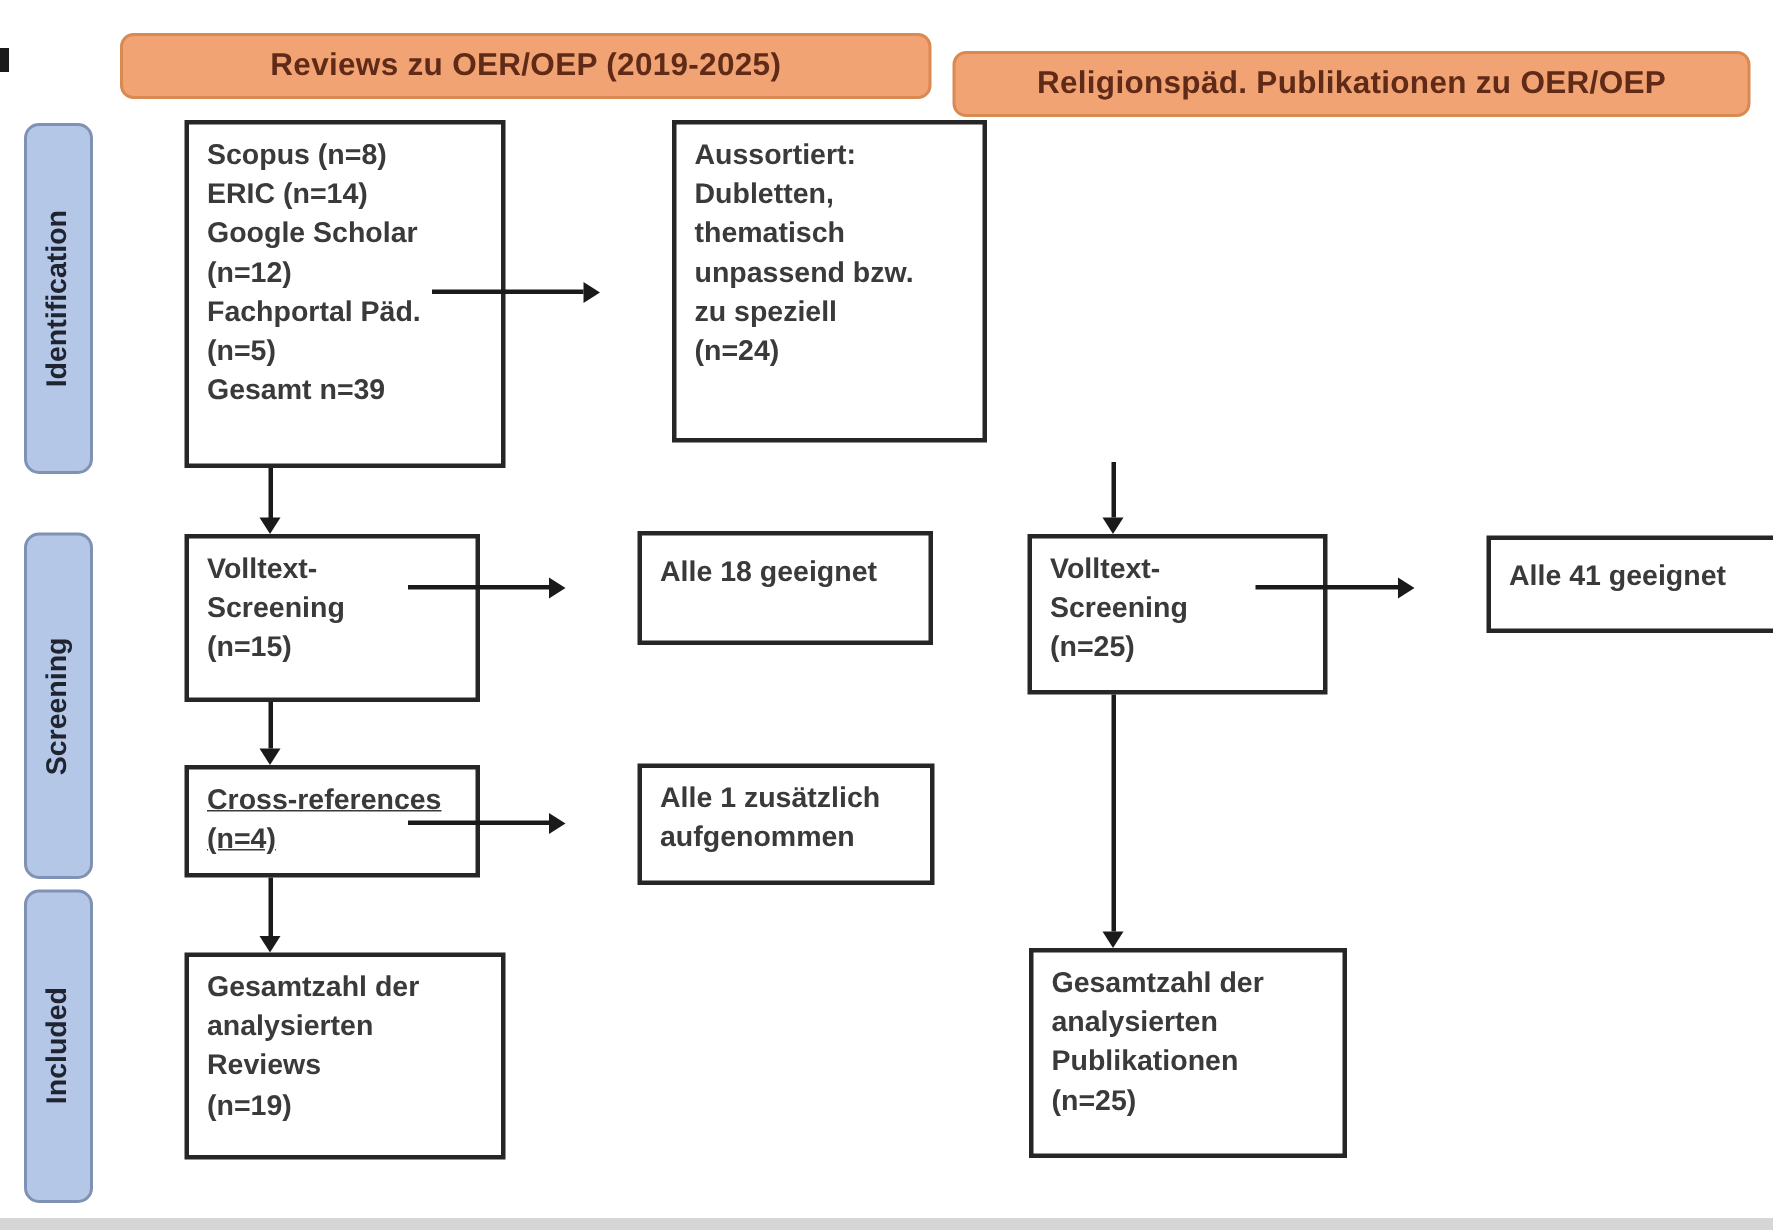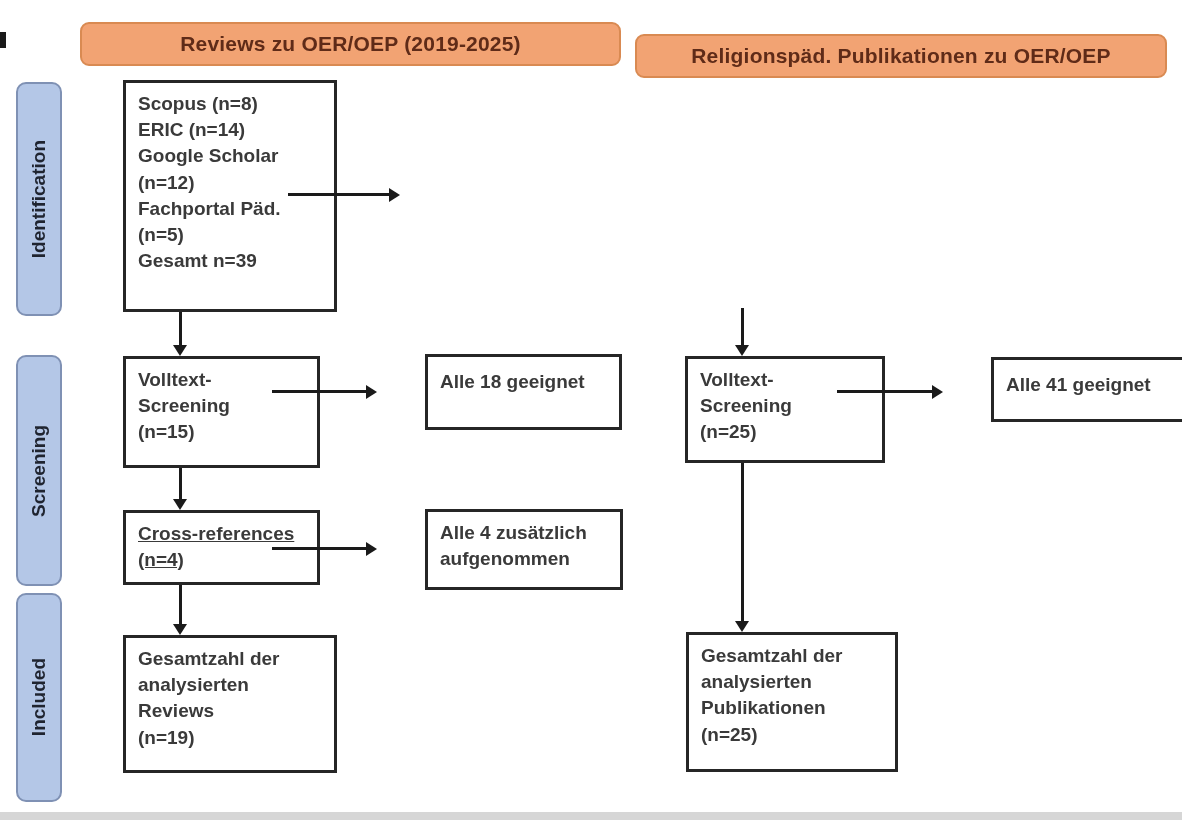--- a/index.html
+++ b/index.html
@@ -70,33 +70,39 @@
     <span>Included</span>
   </div>
 
   <div class="fbox" style="left:75px;top:80px;width:214px;height:232px;">Scopus (n=8)
 ERIC (n=14)
 Google Scholar
 (n=12)
 Fachportal Päd.
 (n=5)
 Gesamt n=39</div>
+  <div class="fbox" style="left:400px;top:80px;width:210px;height:215px;">Aussortiert:
+Dubletten,
+thematisch
+unpassend bzw.
+zu speziell
+(n=24)</div>
 
   <div class="fbox" style="left:75px;top:356px;width:197px;height:112px;">Volltext-
 Screening
 (n=15)</div>
   <div class="fbox" style="left:377px;top:354px;width:197px;height:76px;padding-top:12px;">Alle 18 geeignet</div>
   <div class="fbox" style="left:637px;top:356px;width:200px;height:107px;">Volltext-
 Screening
 (n=25)</div>
   <div class="fbox" style="left:943px;top:357px;width:221px;height:65px;padding-top:12px;">Alle 41 geeignet</div>
 
   <div class="fbox" style="left:75px;top:510px;width:197px;height:75px;text-decoration:underline;">Cross-references
 (n=4)</div>
-  <div class="fbox" style="left:377px;top:509px;width:198px;height:81px;">Alle 4 zusätzlich
+  <div class="fbox" style="left:377px;top:509px;width:198px;height:81px;">Alle 1 zusätzlich
 aufgenommen</div>
 
   <div class="fbox" style="left:75px;top:635px;width:214px;height:138px;">Gesamtzahl der
 analysierten
 Reviews
 (n=19)</div>
   <div class="fbox" style="left:638px;top:632px;width:212px;height:140px;">Gesamtzahl der
 analysierten
 Publikationen
 (n=25)</div>

